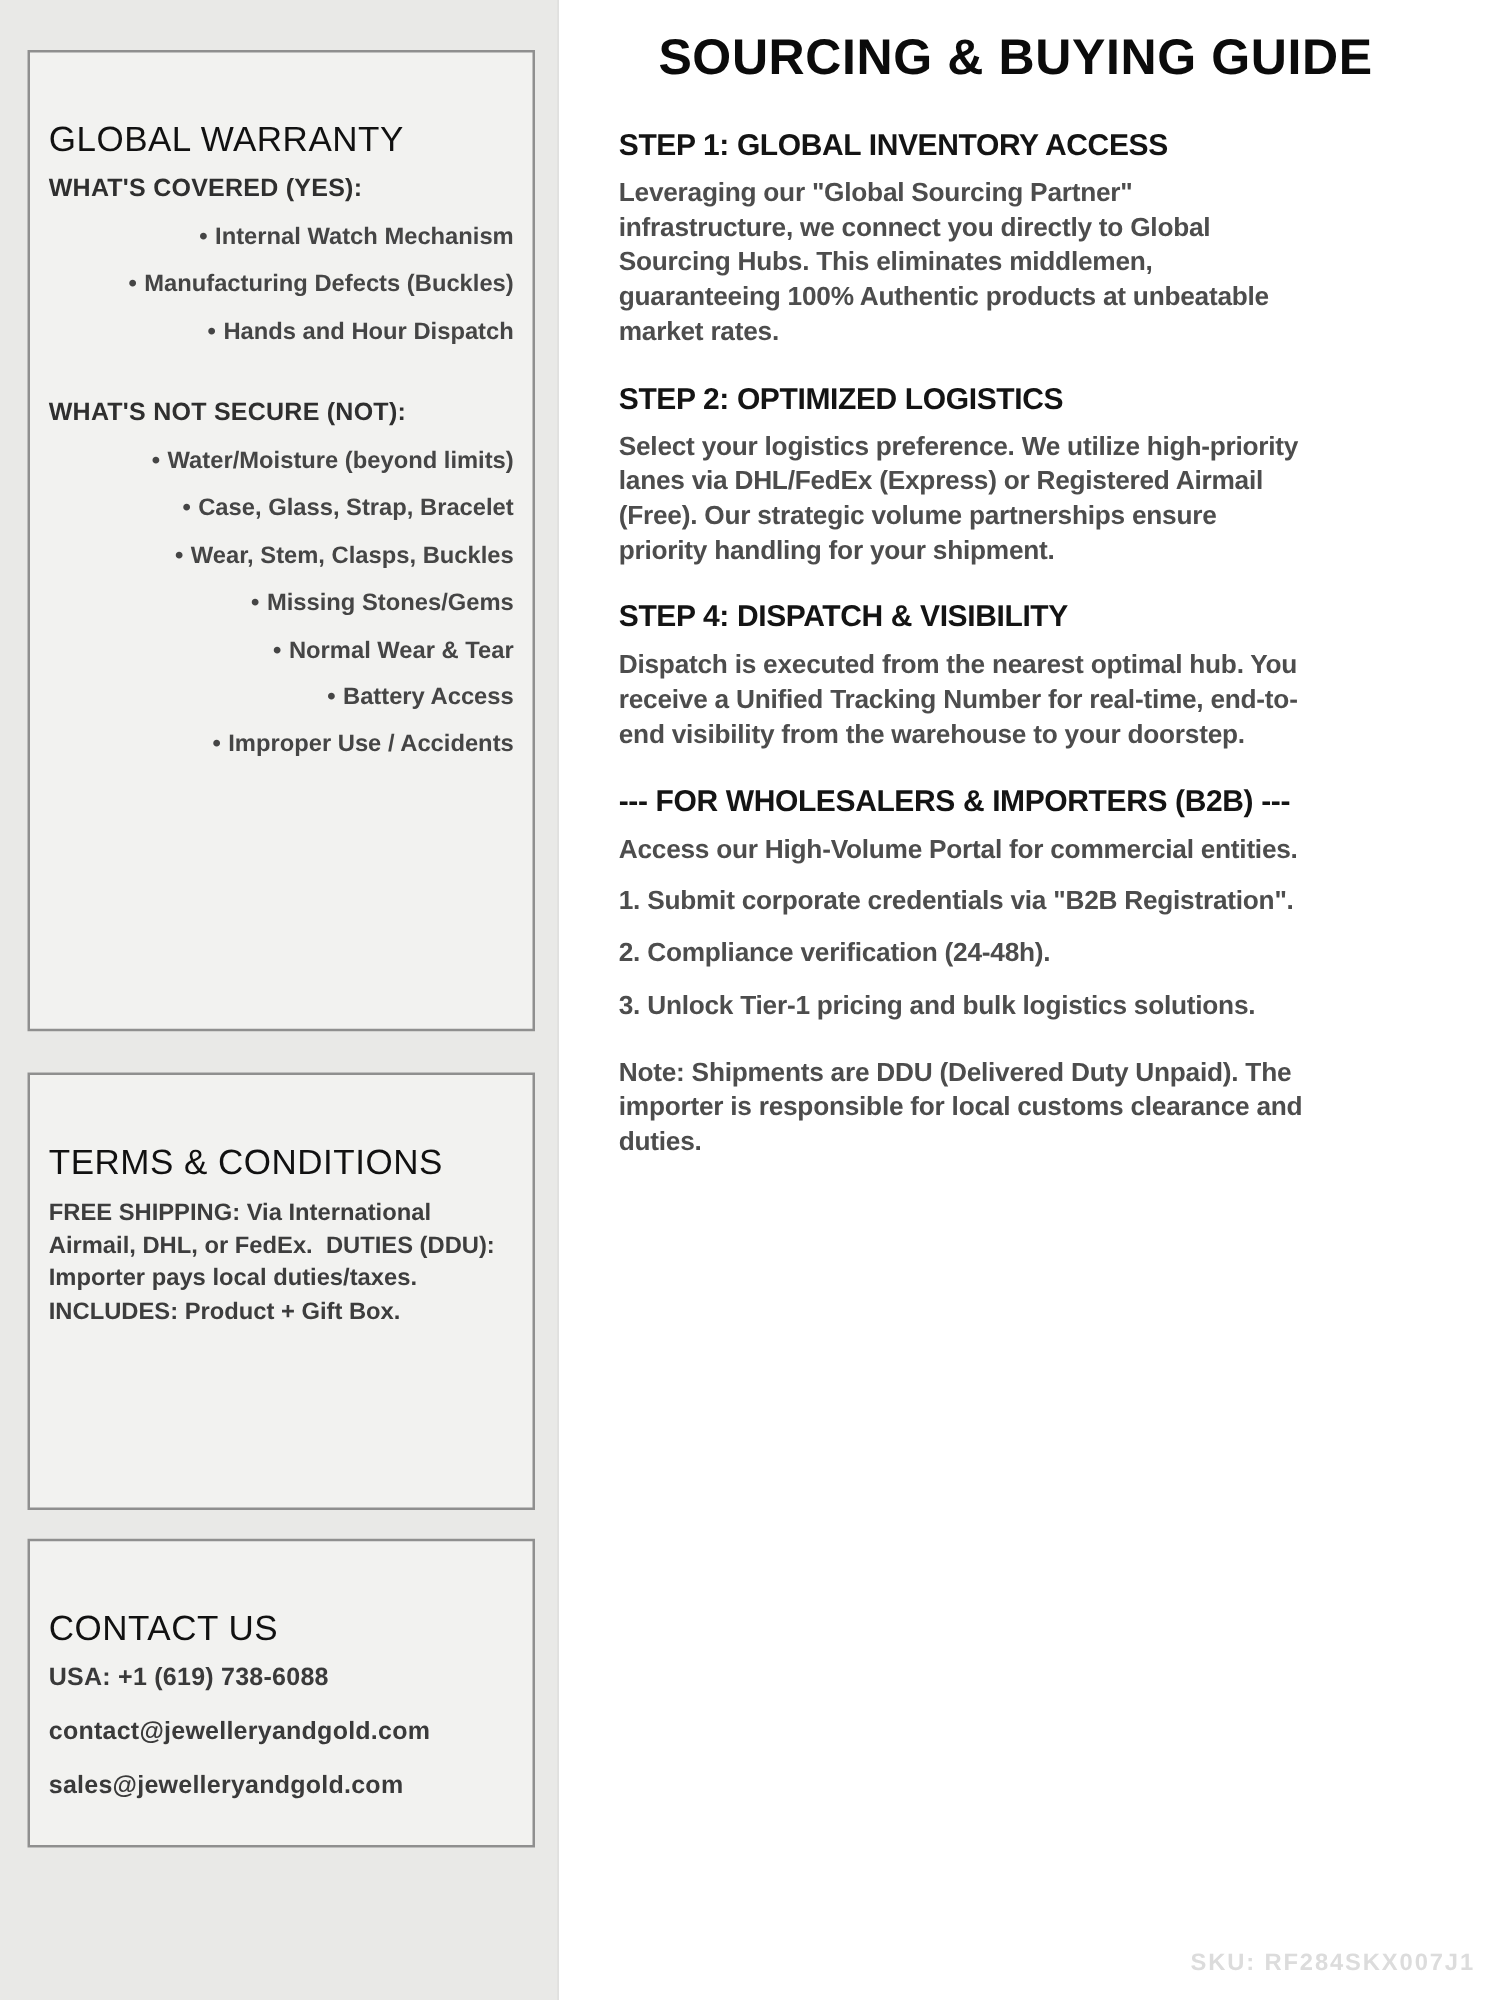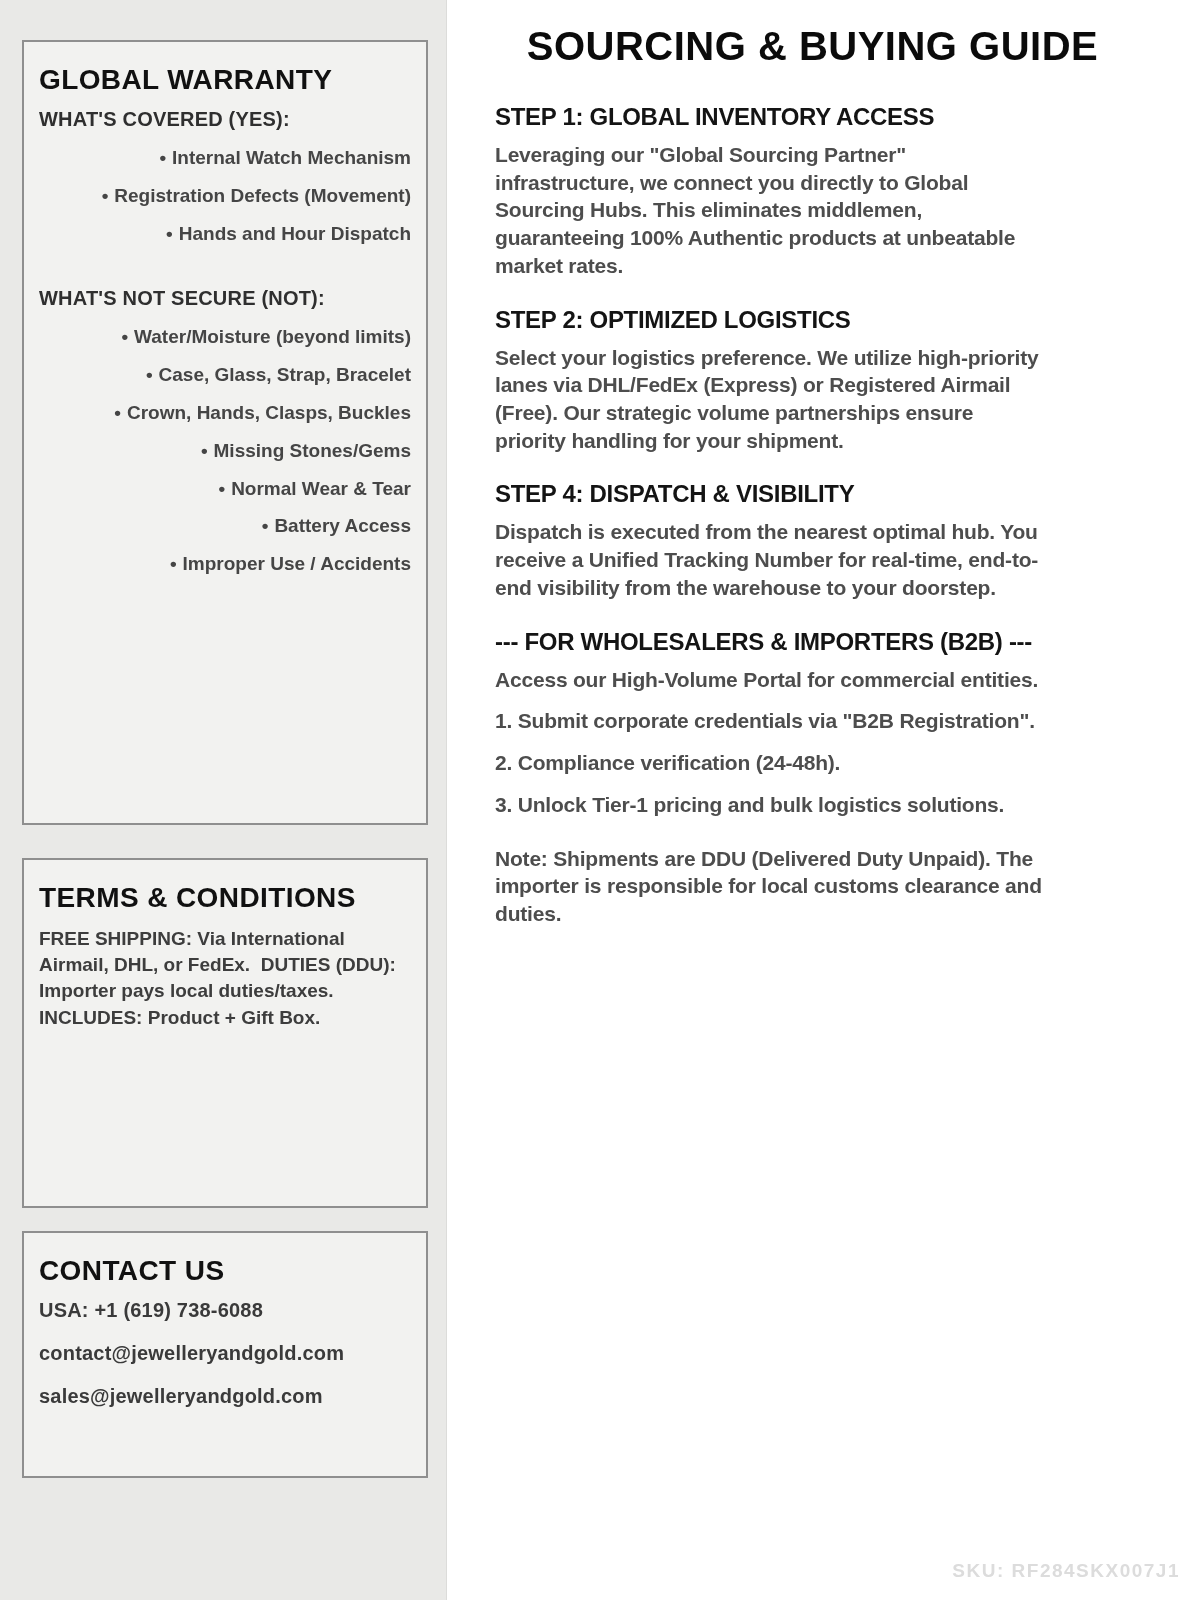--- a/index.html
+++ b/index.html
@@ -28,22 +28,22 @@
     border-right:1px solid #dcdcda;
     padding:40px 19px 0 22px;
   }
   .side-box{
     background:var(--panel-bg);
     border:2px solid var(--panel-border);
     padding:22px 15px 15px 15px;
     width:406px;
   }
   .side-box h2{
-    font-size:28px;font-weight:bold;color:var(--heading-text);
-    letter-spacing:.4px;margin-bottom:12px;
+    font-size:28px;font-weight:normal;color:var(--heading-text);
+    letter-spacing:.4px;margin-bottom:12px;margin-top:32px;
   }
   .side-box h3{
     font-size:20px;font-weight:bold;color:#2f2f2f;
     margin-bottom:16px;letter-spacing:.2px;
   }
   .warranty-box{height:785px;margin-bottom:33px;}
   .warranty-box ul{list-style:none;text-align:right;}
   .warranty-box li{
     font-size:19px;font-weight:bold;color:var(--body-text);
     margin-bottom:15px;line-height:1.2;padding-left:2px;
@@ -98,28 +98,28 @@
 
 <div id="page">
 
   <aside class="sidebar">
 
     <section class="side-box warranty-box">
       <h2>GLOBAL WARRANTY</h2>
       <h3>WHAT'S COVERED (YES):</h3>
       <ul>
         <li>Internal Watch Mechanism</li>
-        <li>Registration Defects (Movement)</li>
+        <li>Manufacturing Defects (Buckles)</li>
         <li>Hands and Hour Dispatch</li>
       </ul>
       <h3 class="heading-gap">WHAT'S NOT SECURE (NOT):</h3>
       <ul>
         <li>Water/Moisture (beyond limits)</li>
         <li>Case, Glass, Strap, Bracelet</li>
-        <li>Crown, Hands, Clasps, Buckles</li>
+        <li>Wear, Stem, Clasps, Buckles</li>
         <li>Missing Stones/Gems</li>
         <li>Normal Wear &amp; Tear</li>
         <li>Battery Access</li>
         <li>Improper Use / Accidents</li>
       </ul>
     </section>
 
     <section class="side-box terms-box">
       <h2>TERMS &amp; CONDITIONS</h2>
       <p class="terms-body">FREE SHIPPING: Via International Airmail, DHL, or FedEx.  DUTIES (DDU): Importer pays local duties/taxes.  INCLUDES: Product + Gift Box.</p>

